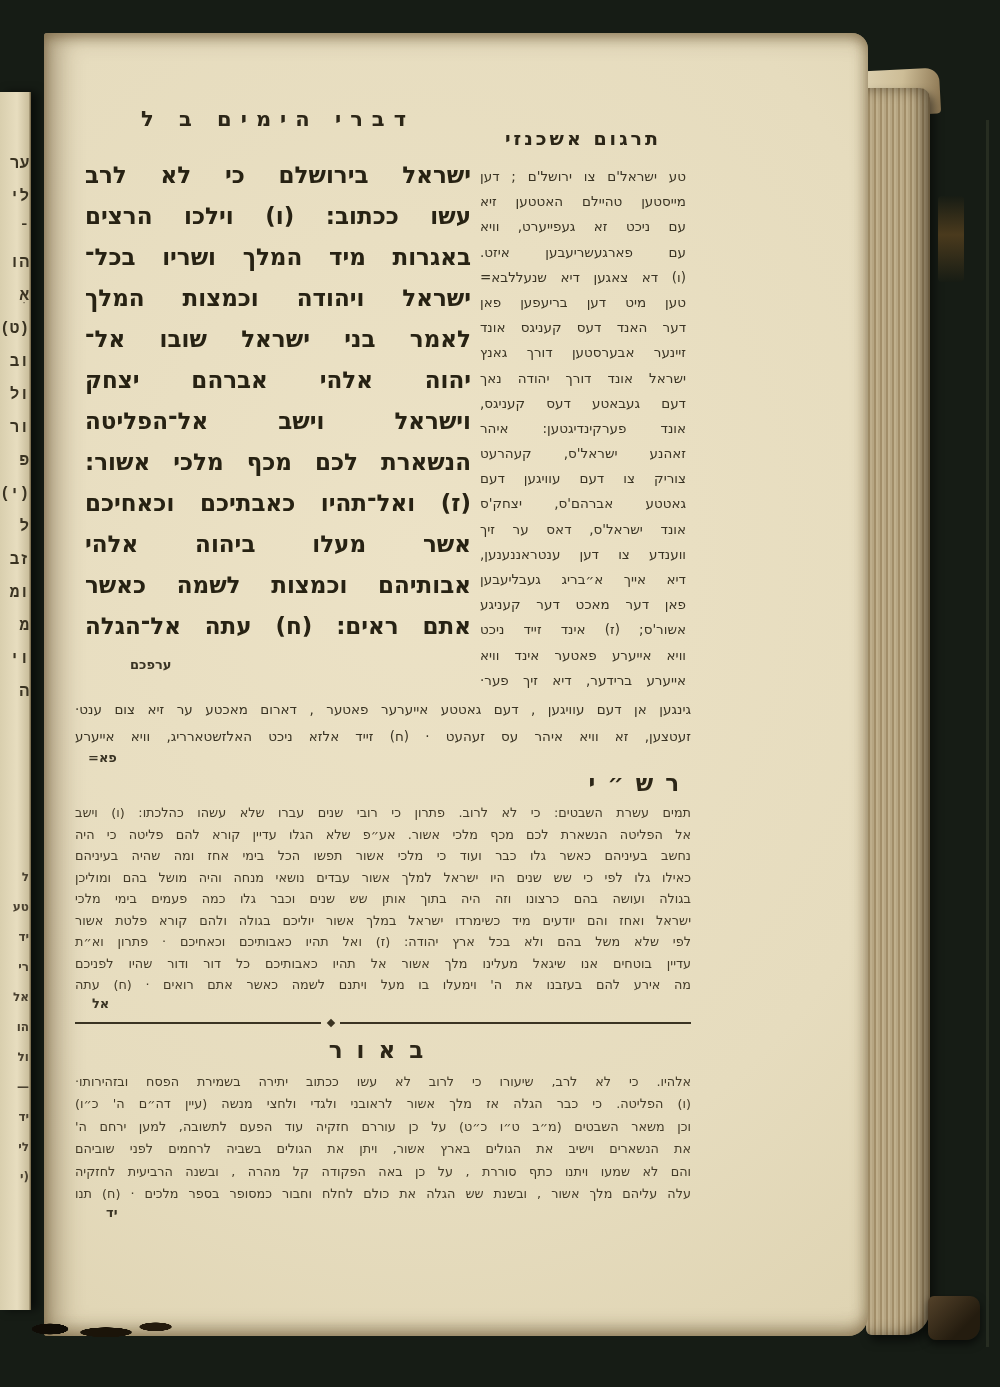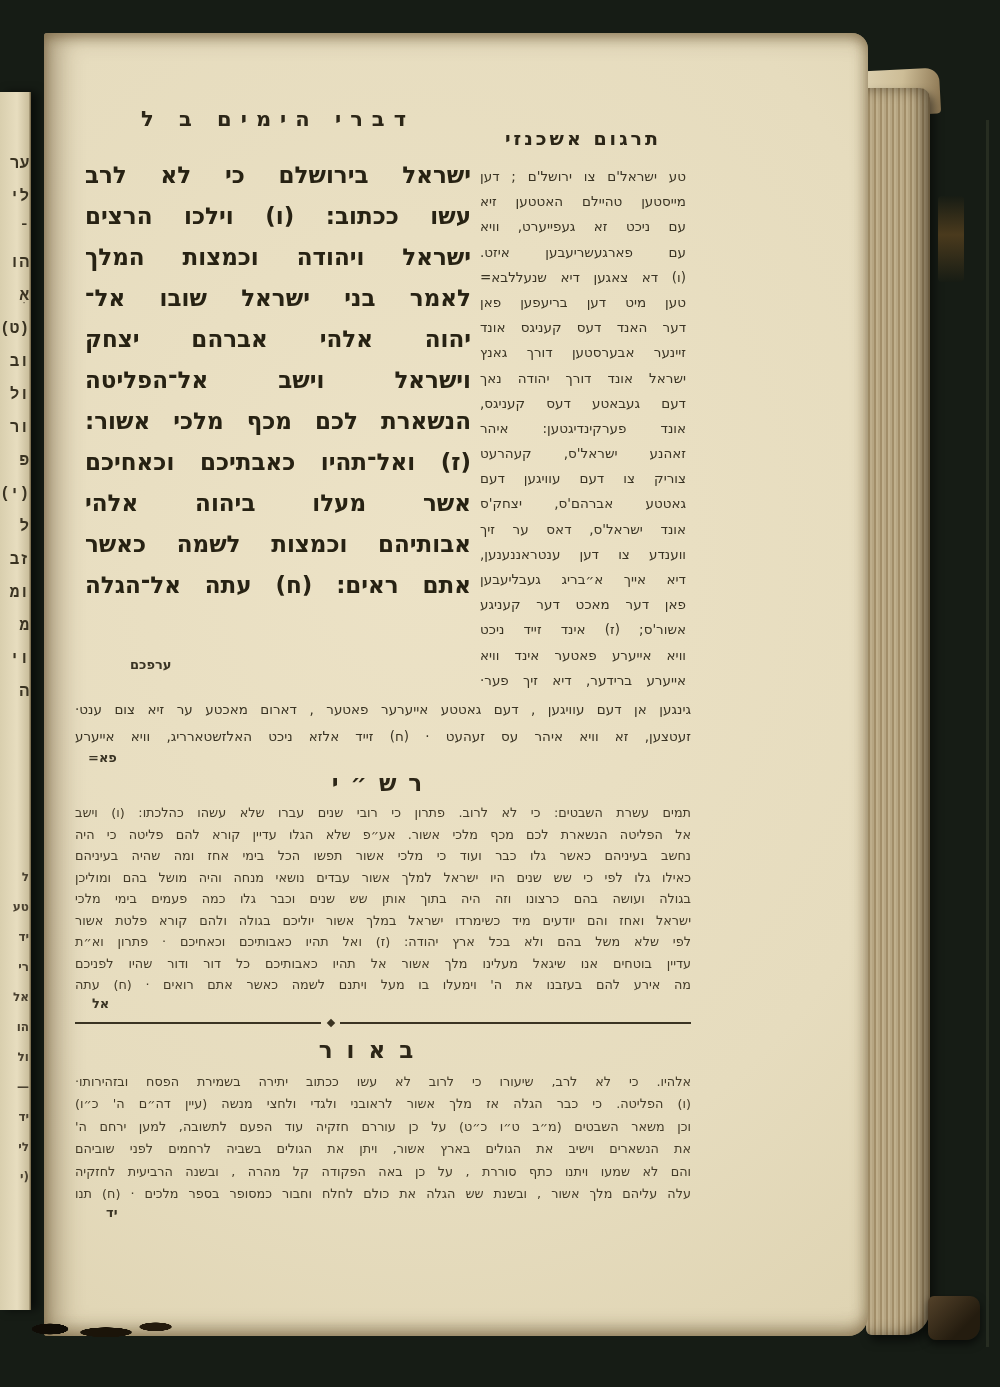--- a/index.html
+++ b/index.html
@@ -67,34 +67,34 @@
   .targum-full{position:absolute;left:31px;top:663px;width:616px;font-size:13.5px;color:#3a3424;}
   .targum-full .line{height:27px;line-height:27px;text-align:justify;text-align-last:justify;
       overflow:hidden;}
 
   .catchword{position:absolute;font-size:13px;font-weight:bold;color:#3a3424;}
   .cw-verse{left:86px;top:624px;}
   .cw-targum{left:44px;top:717px;}
   .cw-rashi{left:48px;top:963px;}
   .cw-biur{left:62px;top:1172px;}
 
-  .rashi-title{position:absolute;left:31px;top:737px;width:616px;text-align:center;
+  .rashi-title{position:absolute;left:31px;top:737px;width:616px;
       font-size:23px;font-weight:bold;letter-spacing:12px;color:#2c2617;}
   .rashi-block{position:absolute;left:31px;top:769px;width:616px;font-size:12.8px;color:#443c29;}
   .rashi-block .line{height:21.5px;line-height:21.5px;text-align:justify;text-align-last:justify;
       overflow:hidden;}
 
   .divider{position:absolute;left:31px;top:988px;width:616px;height:4px;}
   .divider .bar{position:absolute;top:1px;height:2px;background:#3a3322;}
   .divider .bar.a{right:0;width:57%;}
   .divider .bar.b{left:0;width:40%;}
   .divider .orn{position:absolute;left:41%;top:-1px;width:6px;height:6px;background:#3a3322;
       transform:rotate(45deg);}
 
-  .biur-title{position:absolute;left:21px;top:1004px;width:616px;text-align:center;
+  .biur-title{position:absolute;left:31px;top:1004px;width:616px;text-align:center;
       font-size:23px;font-weight:bold;letter-spacing:14px;color:#2c2617;}
   .biur-block{position:absolute;left:31px;top:1038px;width:616px;font-size:12.8px;color:#443c29;}
   .biur-block .line{height:22.4px;line-height:22.4px;text-align:justify;text-align-last:justify;
       overflow:hidden;}
 </style>
 </head>
 <body>
 
 <div class="scene">
 
@@ -139,20 +139,21 @@
   </div>
 
   <div class="page">
 
     <div class="header-left">דברי הימים ב ל</div>
     <div class="header-right">תרגום אשכנזי</div>
 
     <div class="verse-block">
         <div class="line">ישראל בירושלם כי לא לרב</div>
         <div class="line">עשו ככתוב: (ו) וילכו הרצים</div>
+        <div class="line">באגרות מיד המלך ושריו בכל־</div>
         <div class="line">ישראל ויהודה וכמצות המלך</div>
         <div class="line">לאמר בני ישראל שובו אל־</div>
         <div class="line">יהוה אלהי אברהם יצחק</div>
         <div class="line">וישראל וישב אל־הפליטה</div>
         <div class="line">הנשארת לכם מכף מלכי אשור:</div>
         <div class="line">(ז) ואל־תהיו כאבתיכם וכאחיכם</div>
         <div class="line">אשר מעלו ביהוה אלהי</div>
         <div class="line">אבותיהם וכמצות לשמה כאשר</div>
         <div class="line">אתם ראים: (ח) עתה אל־הגלה</div>
       </div>

